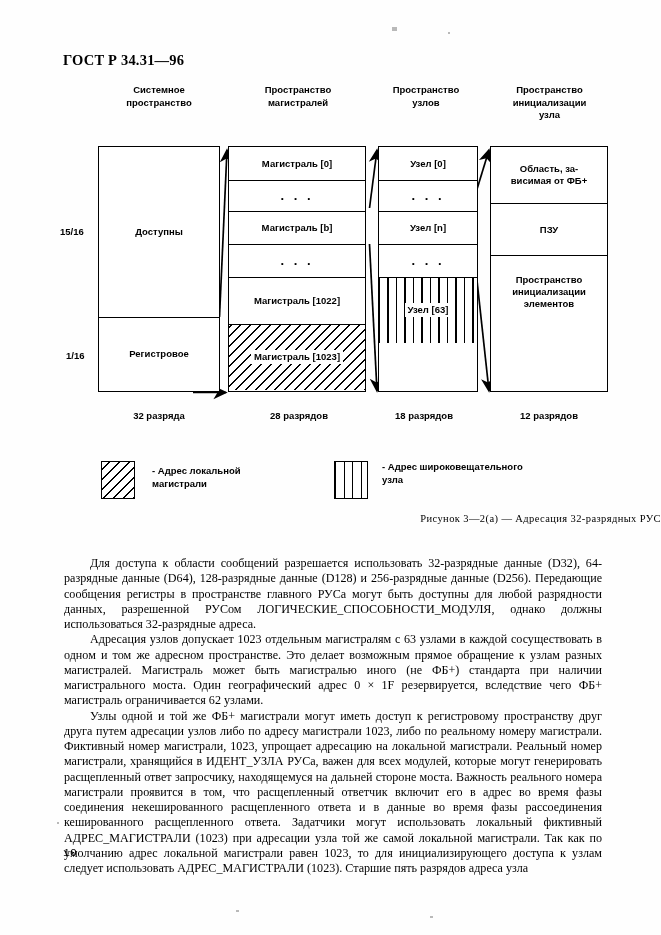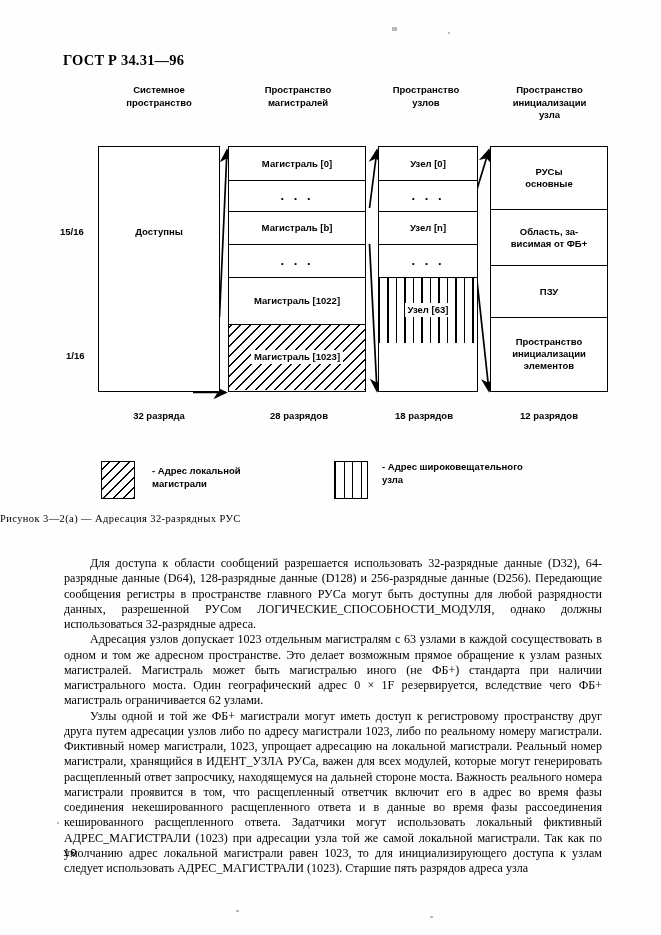--- a/index.html
+++ b/index.html
@@ -189,21 +189,21 @@
   #legend-local-text   { left: 152px; top: 464px; width: 190px; }
   #legend-bcast-swatch { left: 334px; top: 461px; }
   #legend-bcast-text   { left: 382px; top: 460px; width: 250px; }
 
   
   #fig-caption {
     position: absolute;
     left: 0;
     top: 513px;
     width: 661px;
-    text-align: left;
+    text-align: right;
     font-family: "Liberation Serif", serif;
     font-size: 10.5px;
     letter-spacing: 0.4px;
   }
 
   
   .body-text {
     position: absolute;
     left: 64px;
     top: 556px;
@@ -278,20 +278,21 @@
       <path d="M470,212 L489,150" stroke="#000" stroke-width="1.7" fill="none" marker-end="url(#ah)"></path>
 
       <path d="M470,216 L489,391" stroke="#000" stroke-width="1.7" fill="none" marker-end="url(#ah)"></path>
     </svg>
 
     <div class="frac" id="frac-top">15/16</div>
     <div class="frac" id="frac-bot">1/16</div>
 
     <div class="col" id="col-sys">
       <div class="cell" id="sys-avail">Доступны</div>
+      <div class="cell" id="sys-reg">Регистровое</div>
     </div>
 
     <div class="col" id="col-bus">
       <div class="cell" id="bus-0">Магистраль [0]</div>
       <div class="cell dots" id="bus-d1">. . .</div>
       <div class="cell" id="bus-b">Магистраль [b]</div>
       <div class="cell dots" id="bus-d2">. . .</div>
       <div class="cell" id="bus-1022">Магистраль [1022]</div>
       <div class="cell hatch-diag" id="bus-1023">
         <span class="label-plate">Магистраль [1023]</span>
@@ -302,22 +303,20 @@
       <div class="cell" id="node-0">Узел [0]</div>
       <div class="cell dots" id="node-d1">. . .</div>
       <div class="cell" id="node-n">Узел [n]</div>
       <div class="cell dots" id="node-d2">. . .</div>
       <div class="cell hatch-vert" id="node-63">
         <span class="label-plate">Узел [63]</span>
       </div>
     </div>
 
     <div class="col" id="col-init">
-      <div class="cell" id="init-rus">РУСы
-основные</div>
       <div class="cell" id="init-area">Область, за-
 висимая от ФБ+</div>
       <div class="cell" id="init-rom">ПЗУ</div>
       <div class="cell" id="init-el">Пространство
 инициализации
 элементов</div>
     </div>
 
     <div class="bits" id="bits-sys">32 разряда</div>
     <div class="bits" id="bits-bus">28 разрядов</div>

